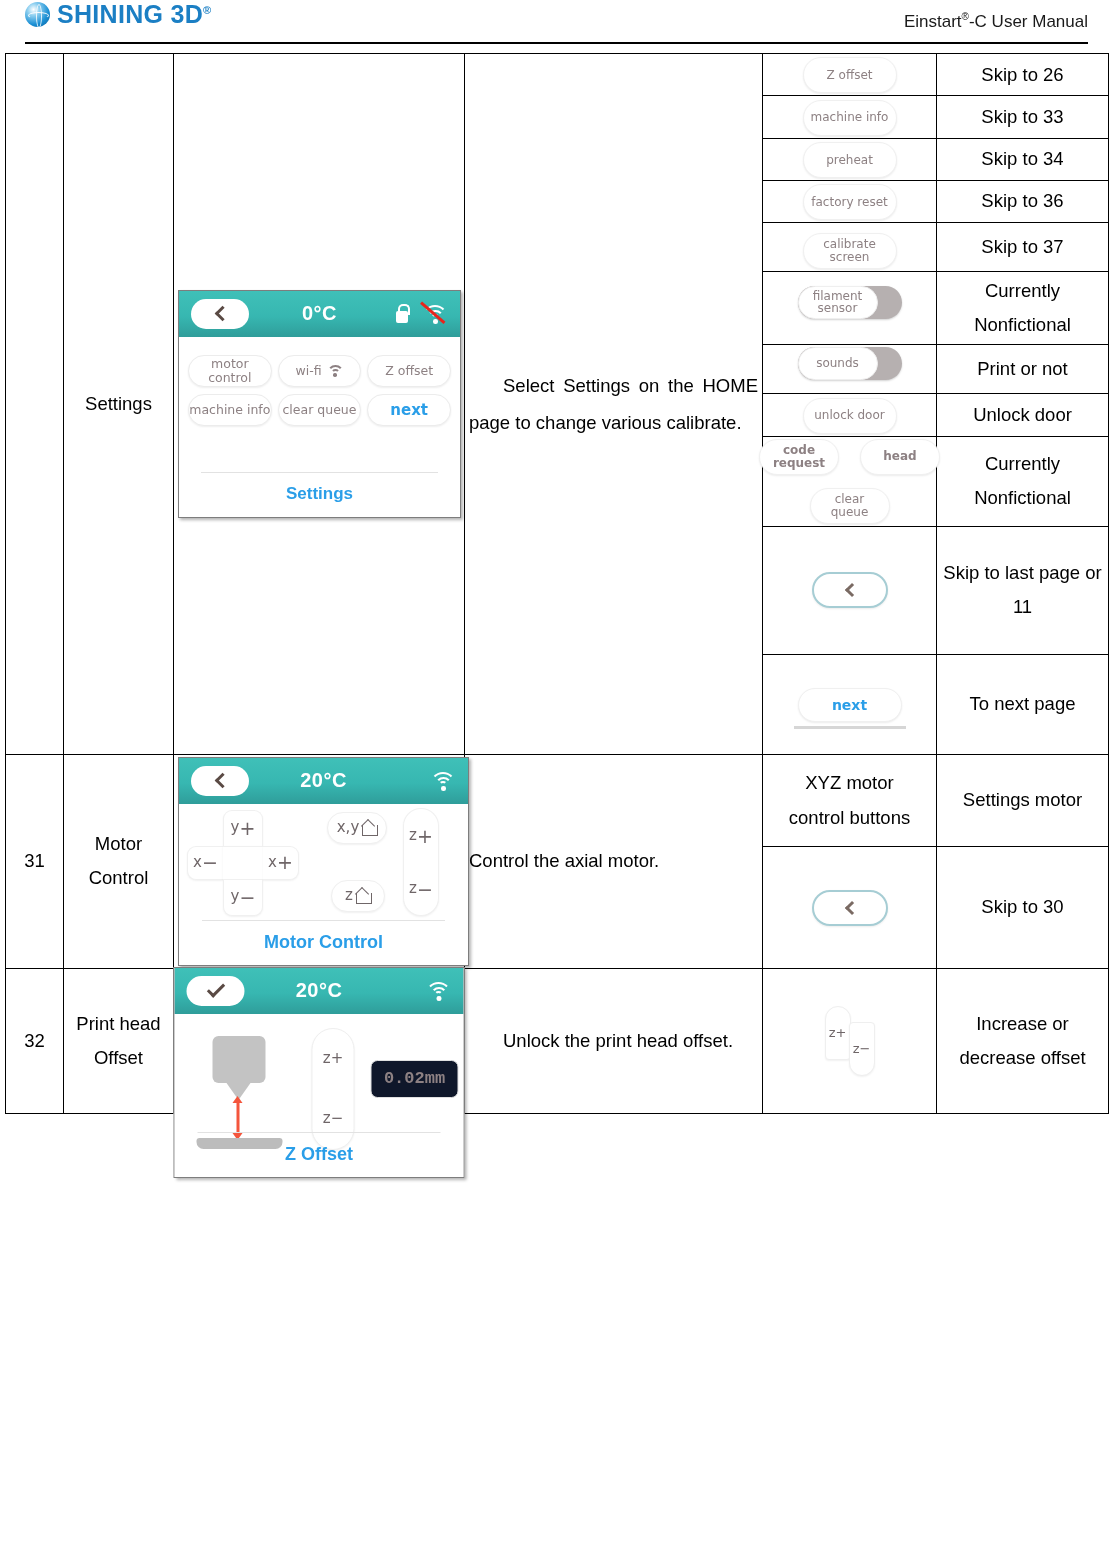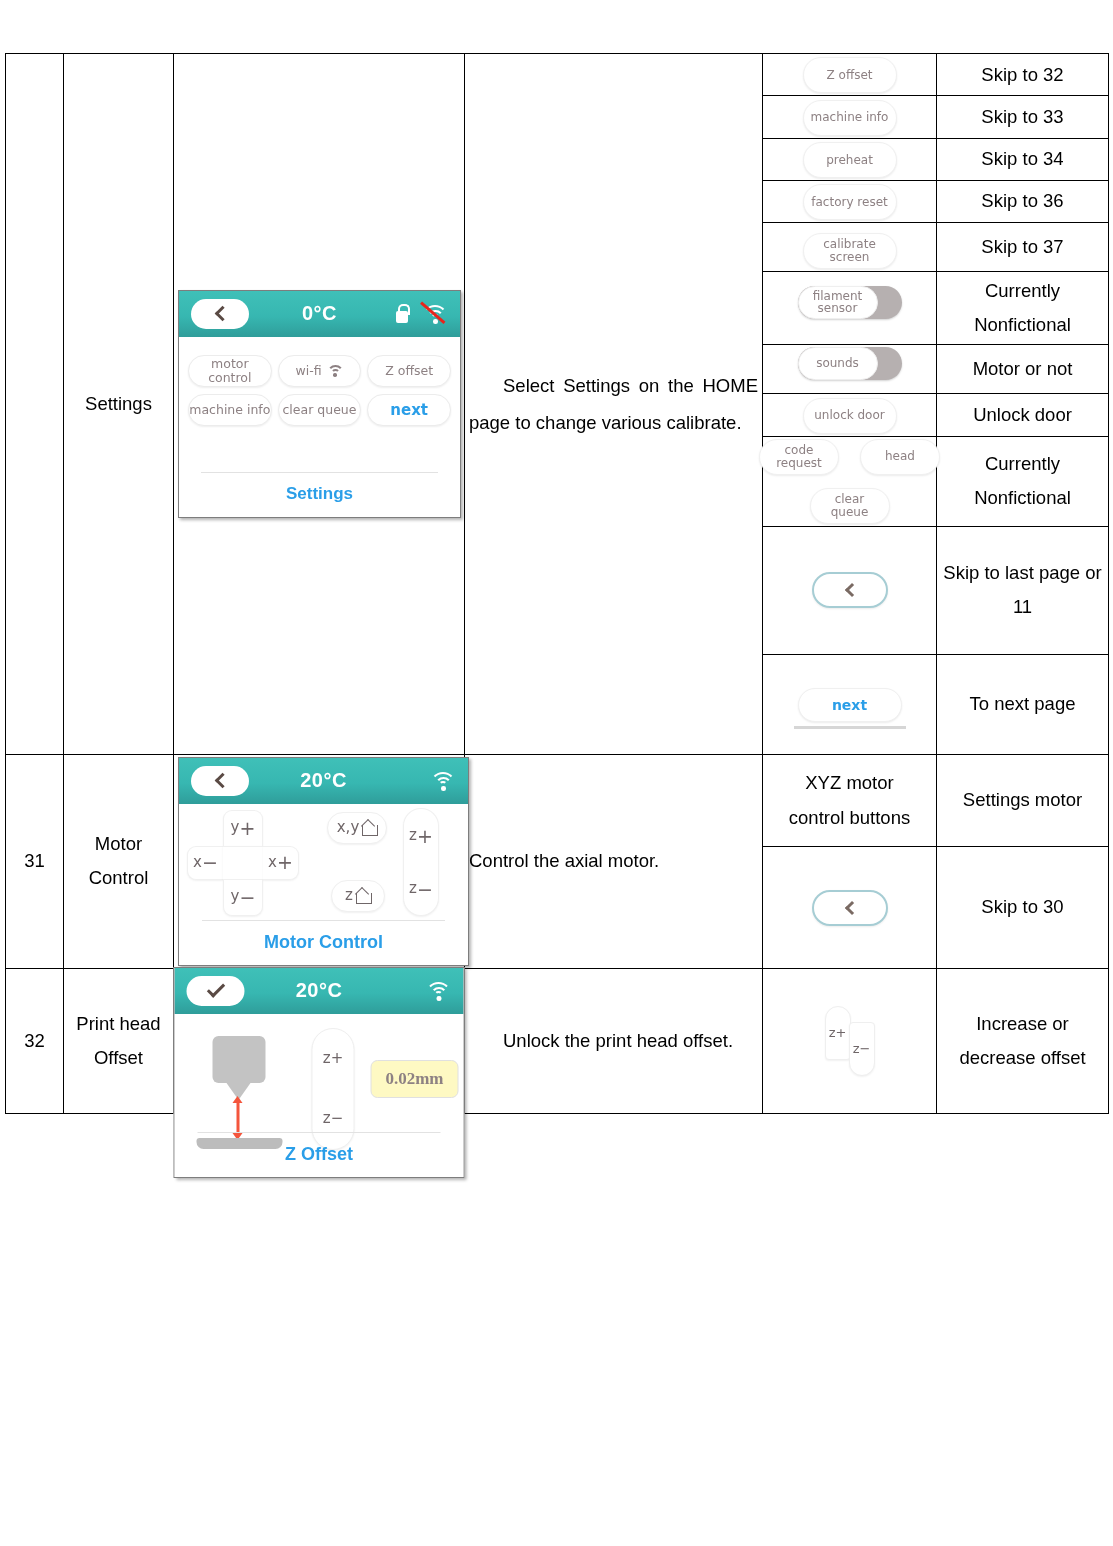--- a/index.html
+++ b/index.html
@@ -208,23 +208,23 @@
   .noz-arrow:before{ content:""; position:absolute; left:-4px; top:-6px; width:0;height:0;
     border-left:5.5px solid transparent;border-right:5.5px solid transparent;border-bottom:7px solid #f4553c; }
   .noz-arrow:after{ content:""; position:absolute; left:-4px; bottom:-6px; width:0;height:0;
     border-left:5.5px solid transparent;border-right:5.5px solid transparent;border-top:7px solid #f4553c; }
   .zstack{ position:absolute; left:137px; top:14px; width:43px; height:122px;
            border:1.8px solid #efefef; border-radius:22px; background:#fff; box-shadow:0 1px 2px rgba(0,0,0,.06); }
   .zstack span{ position:absolute; left:0; right:0; text-align:center; color:#6f6668; font-family:"DejaVu Sans",sans-serif; font-size:15px; }
   .zstack span.p{ top:16px; }
   .zstack span.m{ bottom:16px; }
   .zval{ position:absolute; left:196px; top:46px; width:88px; height:38px;
-         border:1.6px solid #e0e0e0; border-radius:7px; background:#fef9c3;
+         border:1.6px solid #e0e0e0; border-radius:7px; background:#0f172a;
          display:flex;align-items:center;justify-content:center;
-         color:#8d8183; font-family:Liberation Serif, serif; font-weight:bold; font-size:17px; }
+         color:#8d8183; font-family:Liberation Mono, monospace; font-weight:bold; font-size:17px; }
 
   
   .chip{
     display:inline-flex; align-items:center; justify-content:center; text-align:center;
     border:1.7px solid #f0f0f0; border-radius:40px; background:#fff;
     color:#8d8183; font-family:"DejaVu Sans", sans-serif; font-size:12px;
     line-height:1.05; box-shadow:0 1px 2px rgba(0,0,0,.08);
     padding:2px 6px;
   }
   .chip.w1{ width:94px; height:36px; }
@@ -239,21 +239,21 @@
     display:inline-flex; align-items:center; position:relative;
     width:104px; height:33px; border-radius:18px;
     background:#b6b0b0; box-shadow:0 1px 2px rgba(0,0,0,.18);
   }
   .toggle .lab{
     position:absolute; left:0; top:0; width:80px; height:33px;
     border:1.7px solid #efefef; border-radius:18px; background:#fff;
     display:flex; align-items:center; justify-content:center; text-align:center;
     color:#8d8183; font-family:"DejaVu Sans",sans-serif; font-size:12px; line-height:1.05;
   }
-  .chips-row{ display:flex; gap:21px; justify-content:flex-start; }
+  .chips-row{ display:flex; gap:21px; justify-content:flex-start;font-weight:bold; }
   .chips-wrap{ display:flex; flex-direction:column; gap:13px; align-items:center; }
   .nextwrap{ display:inline-block; position:relative; }
   .nextwrap .bar{ position:absolute; left:-4px; right:-4px; bottom:-7px; height:3px; background:#d6d6d6; }
 
   .zpair{ display:inline-flex; align-items:flex-start; }
   .zpair .zb{
     border:1.6px solid #efefef; background:#fff; color:#6f6668;
     font-family:"DejaVu Sans",sans-serif; font-size:13px;
     display:flex; align-items:center; justify-content:center;
     box-shadow:0 1px 2px rgba(0,0,0,.06);
@@ -268,20 +268,28 @@
   }
   
   .zoff-holder{ position:relative; }
   .zoff-holder .scr-zoff{ position:absolute; left:50%; transform:translateX(-50%); top:-2px; }
 </style>
 </head>
 <body>
 
 <div class="page">
 
+  <div class="hdr">
+    <div class="hdr-logo">
+      <div class="globe"></div>
+      <div class="brand"><span>SHINING 3D</span><span class="reg">®</span></div>
+    </div>
+    <div class="hdr-title"><span>Einstart</span><sup>®</sup><span>-C User Manual</span></div>
+    <div class="hdr-rule"></div>
+  </div>
 
   <table class="grid">
     <colgroup>
       <col class="c-num">
         <col class="c-name">
         <col class="c-img">
       <col class="c-desc">
         <col class="c-btn">
         <col class="c-fun">
     </colgroup>
@@ -330,21 +338,21 @@
           </div>
         </td>
 
         <td rowspan="11" class="cell-desc">
           <div class="desc-p">Select Settings on the HOME page to change various calibrate.</div>
         </td>
 
         <td class="cell-btn">
           <span class="chip w1">Z offset</span>
         </td>
-        <td>Skip to 32</td>
+        <td>Skip to 26</td>
       </tr>
 
       <tr>
         <td class="cell-btn">
           <span class="chip w1">machine info</span>
         </td>
         <td>Skip to 33</td>
       </tr>
 
       <tr>
@@ -376,21 +384,21 @@
         </td>
         <td>Currently Nonfictional</td>
       </tr>
 
       <tr>
         <td class="cell-btn">
           <span class="toggle">
             <span class="lab">sounds</span>
           </span>
         </td>
-        <td>Motor or not</td>
+        <td>Print or not</td>
       </tr>
 
       <tr>
         <td class="cell-btn">
           <span class="chip w1">unlock door</span>
         </td>
         <td>Unlock door</td>
       </tr>
 
       <tr>

